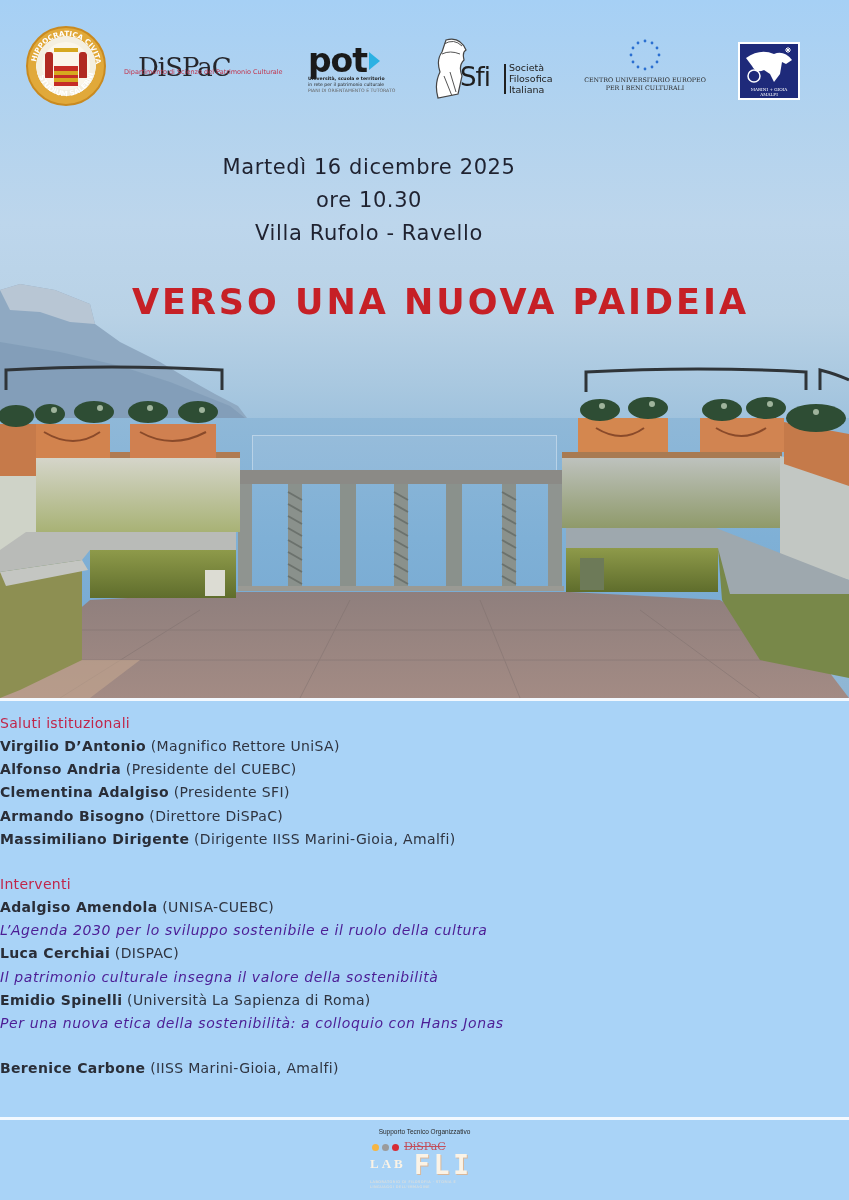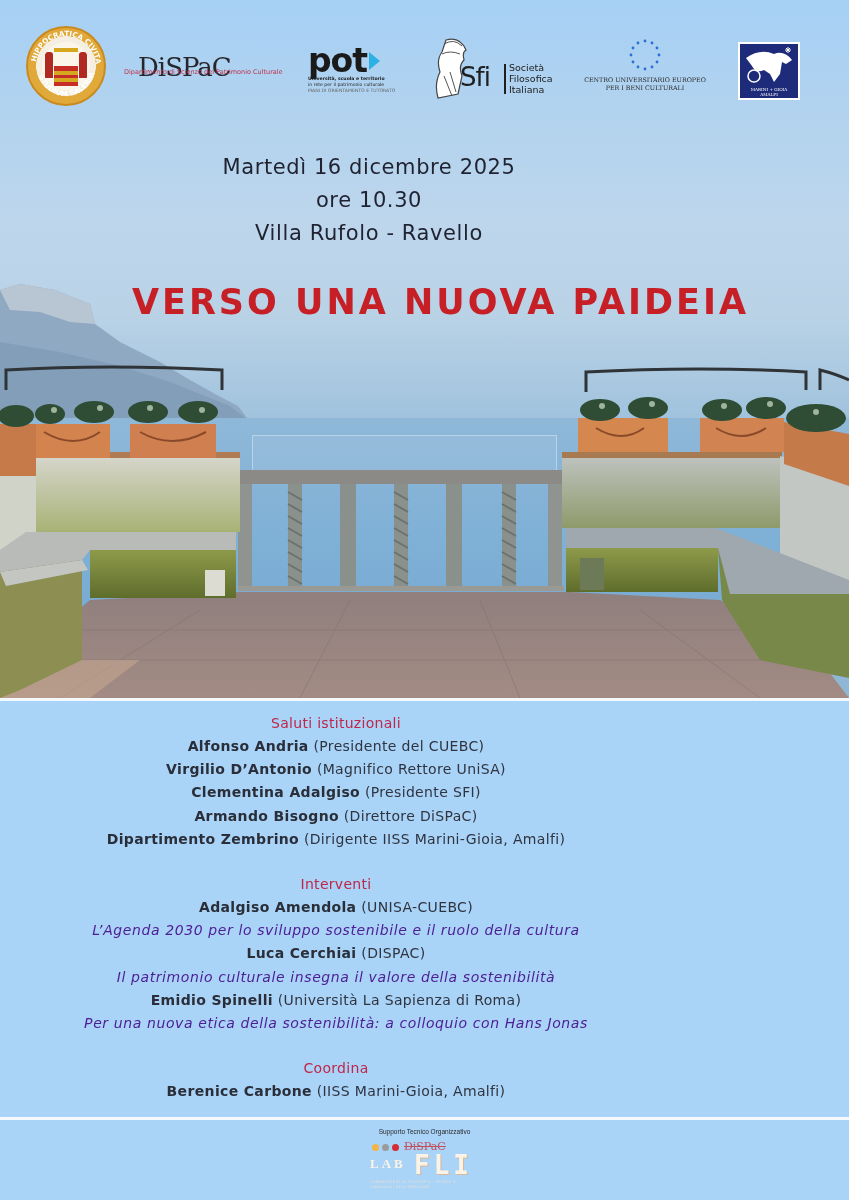--- a/index.html
+++ b/index.html
@@ -51,21 +51,21 @@
   
   .event { position: absolute; left: 0; top: 145px; width: 738px; text-align: center; color: #1f2230; margin-top: 6px; }
   .event div { font-size: 21px; line-height: 33px; letter-spacing: 0.6px; font-family: "DejaVu Sans", sans-serif; }
   .title { position: absolute; left: 16px; top: 282px; width: 849px; text-align: center; font-family: "DejaVu Sans", sans-serif;
     font-weight: bold; font-size: 35px; letter-spacing: 3px; color: #c62026; }
 
   
   .divider { position: absolute; left: 0; width: 849px; height: 3px; background: #f3f9ff; }
 
   
-  .program { position: absolute; left: 0; top: 712px; width: 672px; text-align: center; font-family: "DejaVu Sans", sans-serif; }
+  .program { position: absolute; left: 0; top: 712px; width: 672px; text-align: left; font-family: "DejaVu Sans", sans-serif; }
   .section-head { color: #c0264a; font-size: 14px; line-height: 23px; letter-spacing: 0.3px; }
   .row { font-size: 14px; line-height: 23.2px; color: #2f3440; letter-spacing: 0.35px; }
   .row b { font-weight: bold; color: #2a2e38; }
   .row .role { font-weight: normal; }
   .talk { font-style: italic; font-size: 14px; line-height: 23.2px; color: #4c1d95; letter-spacing: 0.6px; }
   .gap { height: 22px; }
 
   
   .footer { position: absolute; left: 0; top: 1120px; width: 849px; height: 80px; text-align: center; }
   .footer .lbl { position: absolute; left: 0; top: 8px; width: 849px; font-size: 6.5px; color: #2a2a2a; font-family: "Liberation Sans", sans-serif; }
@@ -283,39 +283,38 @@
     <div>Villa Rufolo - Ravello</div>
   </div>
   <h1 class="title">VERSO UNA NUOVA PAIDEIA</h1>
 </div>
 
 <div class="divider" style="top:698px"></div>
 
 <div class="program">
 
   <div class="section-head">Saluti istituzionali</div>
+  <div class="row"><b>Virgilio D’Antonio</b> <span class="role">(Magnifico Rettore UniSA)</span></div>
   <div class="row"><b>Alfonso Andria</b> <span class="role">(Presidente del CUEBC)</span></div>
-  <div class="row"><b>Virgilio D’Antonio</b> <span class="role">(Magnifico Rettore UniSA)</span></div>
   <div class="row"><b>Clementina Adalgiso</b> <span class="role">(Presidente SFI)</span></div>
   <div class="row"><b>Armando Bisogno</b> <span class="role">(Direttore DiSPaC)</span></div>
-  <div class="row"><b>Dipartimento Zembrino</b> <span class="role">(Dirigente IISS Marini-Gioia, Amalfi)</span></div>
+  <div class="row"><b>Massimiliano Dirigente</b> <span class="role">(Dirigente IISS Marini-Gioia, Amalfi)</span></div>
 
   <div class="gap"></div>
 
   <div class="section-head">Interventi</div>
   <div class="row"><b>Adalgiso Amendola</b> <span class="role">(UNISA-CUEBC)</span></div>
   <div class="talk">L’Agenda 2030 per lo sviluppo sostenibile e il ruolo della cultura</div>
   <div class="row"><b>Luca Cerchiai</b> <span class="role">(DISPAC)</span></div>
   <div class="talk">Il patrimonio culturale insegna il valore della sostenibilità</div>
   <div class="row"><b>Emidio Spinelli</b> <span class="role">(Università La Sapienza di Roma)</span></div>
   <div class="talk">Per una nuova etica della sostenibilità: a colloquio con Hans Jonas</div>
 
   <div class="gap"></div>
 
-  <div class="section-head">Coordina</div>
   <div class="row"><b>Berenice Carbone</b> <span class="role">(IISS Marini-Gioia, Amalfi)</span></div>
 </div>
 
 <div class="divider" style="top:1117px"></div>
 
 <div class="footer">
   <div class="lbl">Supporto Tecnico Organizzativo</div>
   <div class="labfli">
     <span class="dot" style="left:2px;background:#f5b544"></span>
     <span class="dot" style="left:12px;background:#9b9b9b"></span>

